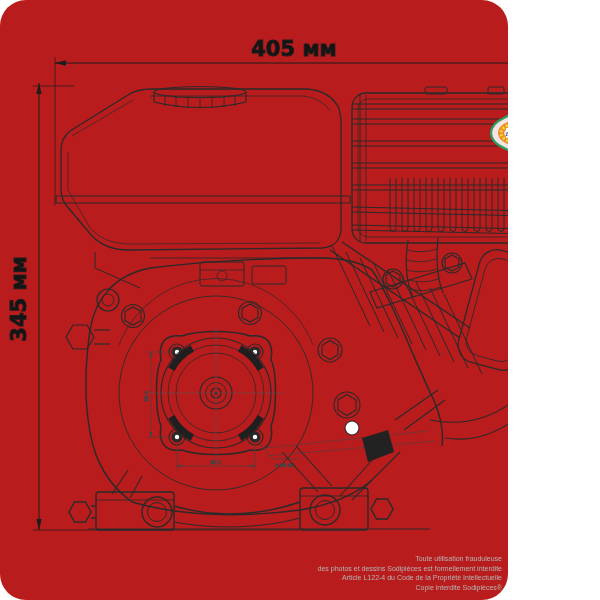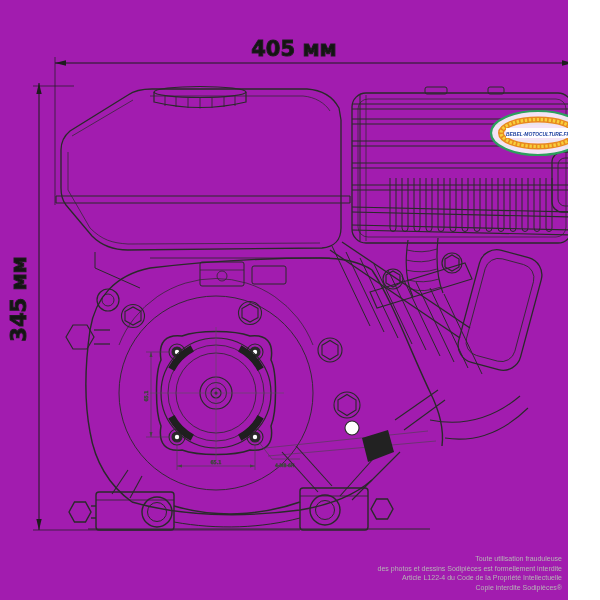--- a/index.html
+++ b/index.html
@@ -1,17 +1,17 @@
 <!DOCTYPE html>
 <html><head>
 <meta charset="utf-8">
 <style>
   html,body{margin:0;padding:0;background:#fff;}
-  .canvas{position:relative;width:568px;height:600px;background:#a21caf;overflow:hidden;
-          font-family:"DejaVu Sans", sans-serif;}
+  .canvas{position:relative;width:508px;height:600px;background:#b91c1c;overflow:hidden;
+          font-family:"DejaVu Sans", sans-serif;border-radius:26px;}
   .drawing{position:absolute;inset:0;}
   .footer{position:absolute;right:6px;bottom:8px;width:340px;text-align:right;
           font-size:7px;line-height:1.35;color:#b5b5b5;
           font-family:"Liberation Sans", sans-serif;}
   .dim-big{font-family:"DejaVu Sans", sans-serif;font-weight:700;font-size:21px;fill:#141414;}
   .dim-small{font-family:"DejaVu Sans", sans-serif;font-size:5px;fill:#444;}
   .dim-tiny{font-family:"DejaVu Sans", sans-serif;font-size:4.6px;fill:#444;}
   .wm-text{font-family:"Liberation Sans", sans-serif;font-weight:700;font-style:italic;font-size:6.2px;}
   .ink{stroke:#2a2a2a;fill:none;}
   .thin{stroke:#555;fill:none;stroke-width:.55;}

